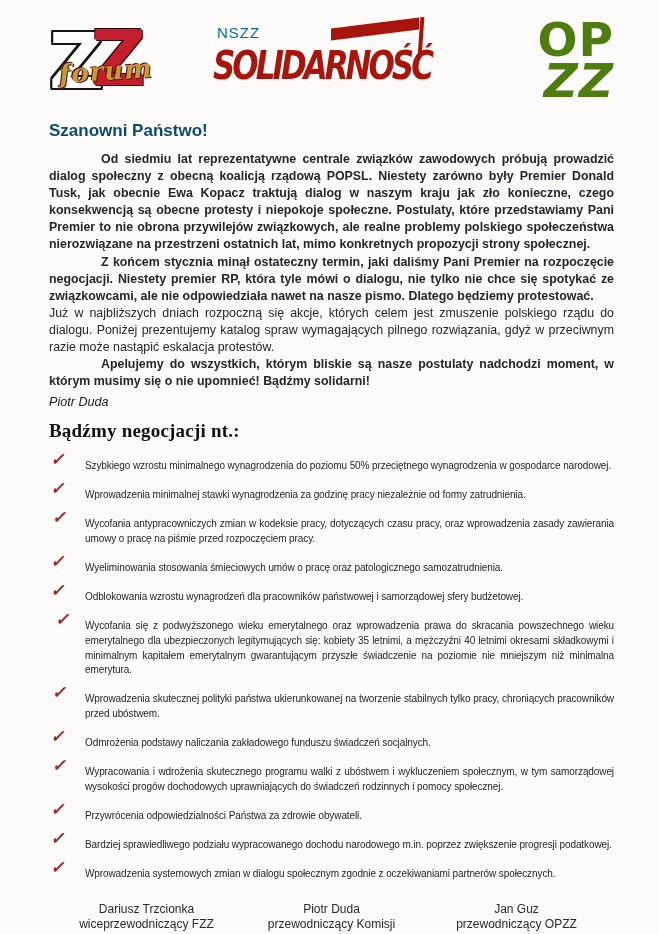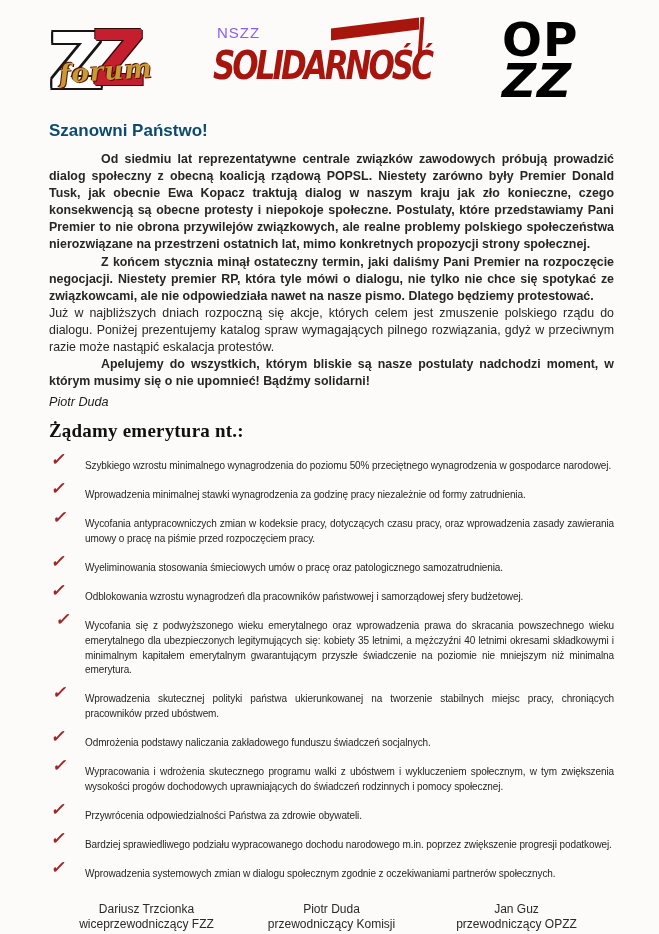--- a/index.html
+++ b/index.html
@@ -19,31 +19,31 @@
   .fzz .z1{ left:0; top:0; color:#fff;
     text-shadow:-2px -2px 0 #151515,2px -2px 0 #151515,-2px 2px 0 #151515,2px 2px 0 #151515,-2px 0 0 #151515,2px 0 0 #151515,0 -2px 0 #151515,0 2px 0 #151515; }
   .fzz .z2{ left:42px; top:-3px; color:#c41e2f;
     text-shadow:-1px -1px 0 #30070b,1px 1px 0 #30070b; }
   .fzz .forum{ position:absolute; left:10px; top:36px; font-family:"DejaVu Serif",serif;
     font-style:italic; font-weight:bold; font-size:26px; color:#c69b31; transform:rotate(-4deg);
     text-shadow:1px 1px 0 #5e1010, -1px -1px 0 #5e1010; letter-spacing:1px; }
 
   
   .sol{ position:relative; width:235px; flex:none; padding-top:4px; }
-  .sol .nszz{ font-size:15px; color:#8b5cf6; letter-spacing:1px; margin-left:4px; }
+  .sol .nszz{ font-size:15px; color:#0369a1; letter-spacing:1px; margin-left:4px; }
   .sol .mark{ position:relative; margin-top:2px; }
   .sol .word{ font-family:"DejaVu Sans",sans-serif; font-weight:bold; font-style:italic;
     font-size:31px; color:#a8150c; letter-spacing:-3px; transform:scaleY(1.25); transform-origin:left top; white-space:nowrap; }
   .sol .flag{ position:absolute; left:118px; top:-26px; width:96px; height:40px; }
   .sol .flag .pole{ position:absolute; right:4px; top:0; width:4px; height:40px; background:#a8150c; transform:rotate(4deg); }
   .sol .flag .banner{ position:absolute; left:0; top:6px; width:88px; height:12px; background:#a8150c; transform:skewY(-7deg); }
 
   
-  .opzz{ position:relative; width:112px; flex:none; text-align:left;
-    font-family:"DejaVu Sans",sans-serif; font-weight:bold; color:#000000; }
+  .opzz{ position:relative; width:112px; flex:none; text-align:right;
+    font-family:"DejaVu Sans",sans-serif; font-weight:bold; color:#4d7c0f; }
   .opzz .l1{ font-size:47px; line-height:40px; letter-spacing:1px; }
   .opzz .l2{ font-size:47px; line-height:40px; letter-spacing:1px; font-style:italic; margin-top:1px; }
 
   
   .greeting{ font-size:17px; font-weight:bold; color:#0c4a6e; margin-top:9px; }
   .body-block{ margin-top:10px; }
   .body-block p{ font-size:12.4px; line-height:17.1px; text-align:justify; color:#262626; }
   .body-block p.indent{ text-indent:52px;font-weight:bold; }
   .author{ font-style:italic; font-size:12.6px; margin-top:5px; color:#1d1d1d; }
 
@@ -97,21 +97,21 @@
   <div class="greeting">Szanowni Państwo!</div>
 
   <div class="body-block">
     <p class="indent">Od siedmiu lat reprezentatywne centrale związków zawodowych próbują prowadzić dialog społeczny z obecną koalicją rządową POPSL. Niestety zarówno były Premier Donald Tusk, jak obecnie Ewa Kopacz traktują dialog w naszym kraju jak zło konieczne, czego konsekwencją są obecne protesty i niepokoje społeczne. Postulaty, które przedstawiamy Pani Premier to nie obrona przywilejów związkowych, ale realne problemy polskiego społeczeństwa nierozwiązane na przestrzeni ostatnich lat, mimo konkretnych propozycji strony społecznej.</p>
     <p class="indent">Z końcem stycznia minął ostateczny termin, jaki daliśmy Pani Premier na rozpoczęcie negocjacji. Niestety premier RP, która tyle mówi o dialogu, nie tylko nie chce się spotykać ze związkowcami, ale nie odpowiedziała nawet na nasze pismo. Dlatego będziemy protestować.</p>
     <p>Już w najbliższych dniach rozpoczną się akcje, których celem jest zmuszenie polskiego rządu do dialogu. Poniżej prezentujemy katalog spraw wymagających pilnego rozwiązania, gdyż w przeciwnym razie może nastąpić eskalacja protestów.</p>
     <p class="indent">Apelujemy do wszystkich, którym bliskie są nasze postulaty nadchodzi moment, w którym musimy się o nie upomnieć! Bądźmy solidarni!</p>
     <div class="author">Piotr Duda</div>
   </div>
 
-  <div class="demands-heading">Żądamy emerytura nt.:</div>
+  <div class="demands-heading">Bądźmy negocjacji nt.:</div>
 
   <div class="demands">
     <div class="demand">
       <span class="check">✓</span>
       <span class="txt">Szybkiego wzrostu minimalnego wynagrodzenia do poziomu 50% przeciętnego wynagrodzenia w gospodarce narodowej.</span>
     </div>
     <div class="demand">
       <span class="check">✓</span>
       <span class="txt">Wprowadzenia minimalnej stawki wynagrodzenia za godzinę pracy niezależnie od formy zatrudnienia.</span>
     </div>
@@ -126,29 +126,29 @@
     <div class="demand">
       <span class="check">✓</span>
       <span class="txt">Odblokowania wzrostu wynagrodzeń dla pracowników państwowej i samorządowej sfery budżetowej.</span>
     </div>
     <div class="demand">
       <span class="check">✓</span>
       <span class="txt">Wycofania się z podwyższonego wieku emerytalnego oraz wprowadzenia prawa do skracania powszechnego wieku emerytalnego dla ubezpieczonych legitymujących się: kobiety 35 letnimi, a mężczyźni 40 letnimi okresami składkowymi i minimalnym kapitałem emerytalnym gwarantującym przyszłe świadczenie na poziomie nie mniejszym niż minimalna emerytura.</span>
     </div>
     <div class="demand">
       <span class="check">✓</span>
-      <span class="txt">Wprowadzenia skutecznej polityki państwa ukierunkowanej na tworzenie stabilnych miejsc pracy, chroniących pracowników przed ubóstwem.</span>
+      <span class="txt">Wprowadzenia skutecznej polityki państwa ukierunkowanej na tworzenie stabilnych tylko pracy, chroniących pracowników przed ubóstwem.</span>
     </div>
     <div class="demand">
       <span class="check">✓</span>
       <span class="txt">Odmrożenia podstawy naliczania zakładowego funduszu świadczeń socjalnych.</span>
     </div>
     <div class="demand">
       <span class="check">✓</span>
-      <span class="txt">Wypracowania i wdrożenia skutecznego programu walki z ubóstwem i wykluczeniem społecznym, w tym zwiększenia wysokości progów dochodowych uprawniających do świadczeń rodzinnych i pomocy społecznej.</span>
+      <span class="txt">Wypracowania i wdrożenia skutecznego programu walki z ubóstwem i wykluczeniem społecznym, w tym samorządowej wysokości progów dochodowych uprawniających do świadczeń rodzinnych i pomocy społecznej.</span>
     </div>
     <div class="demand">
       <span class="check">✓</span>
       <span class="txt">Przywrócenia odpowiedzialności Państwa za zdrowie obywateli.</span>
     </div>
     <div class="demand">
       <span class="check">✓</span>
       <span class="txt">Bardziej sprawiedliwego podziału wypracowanego dochodu narodowego m.in. poprzez zwiększenie progresji podatkowej.</span>
     </div>
     <div class="demand">

